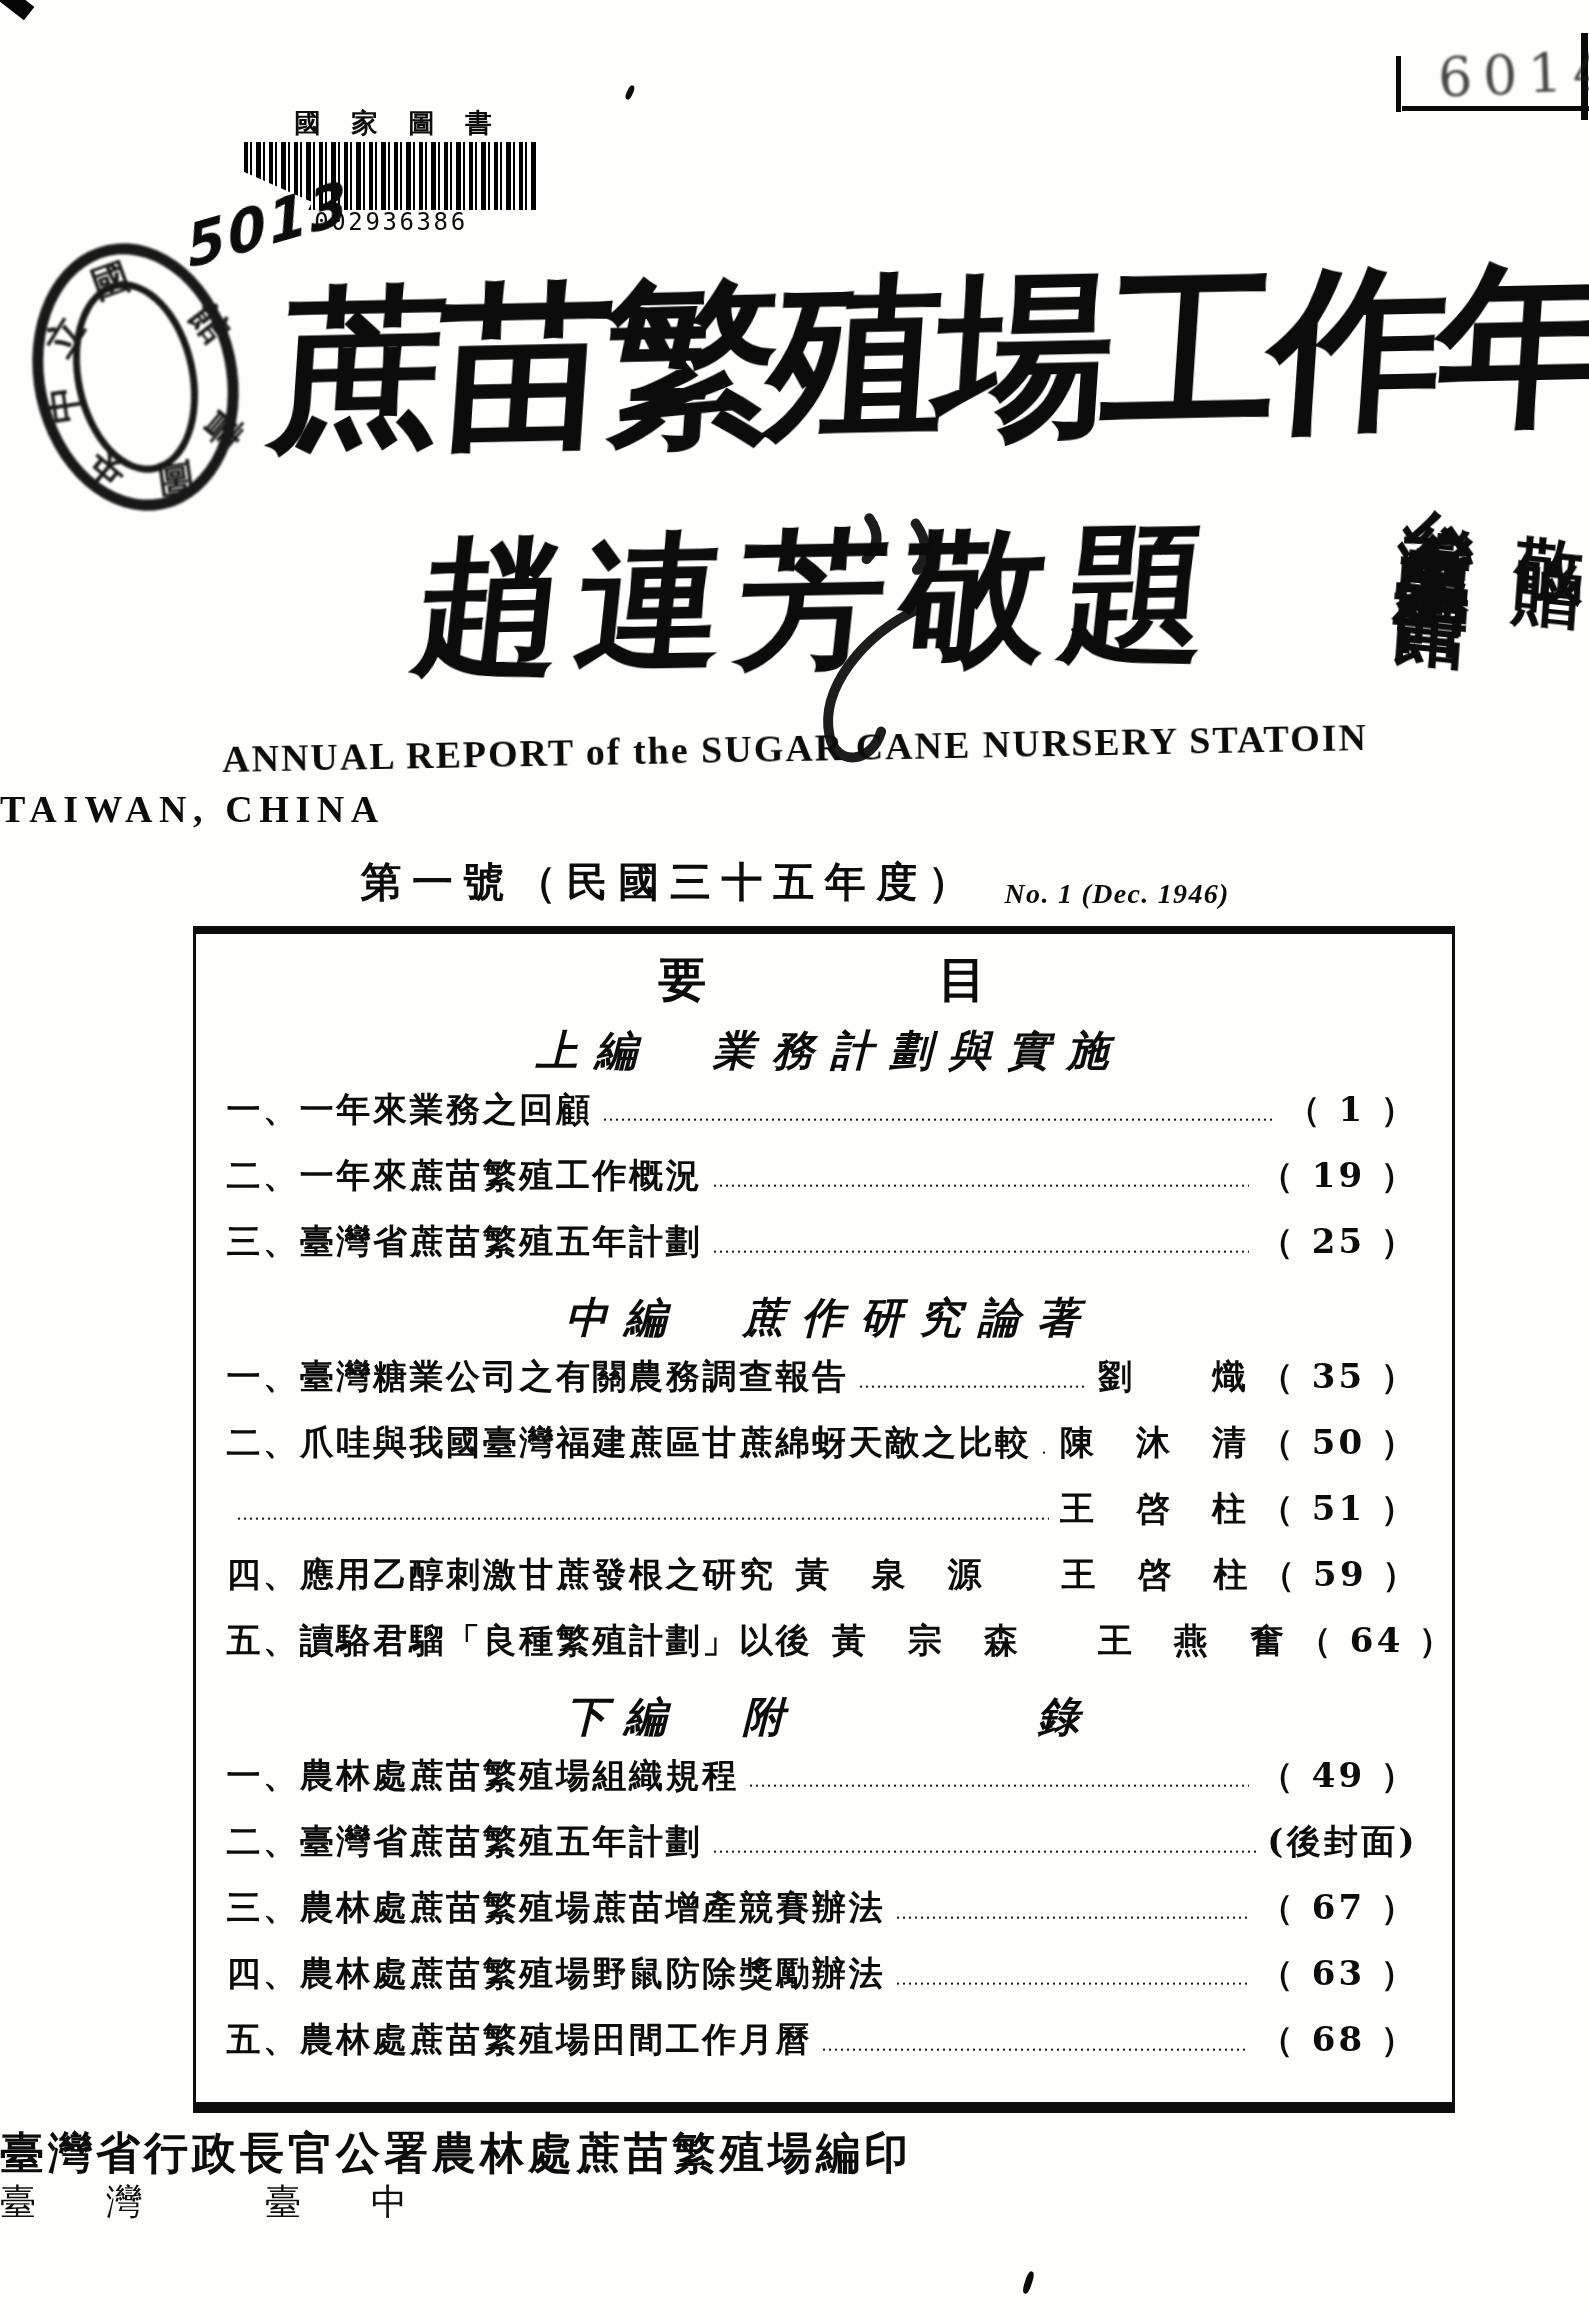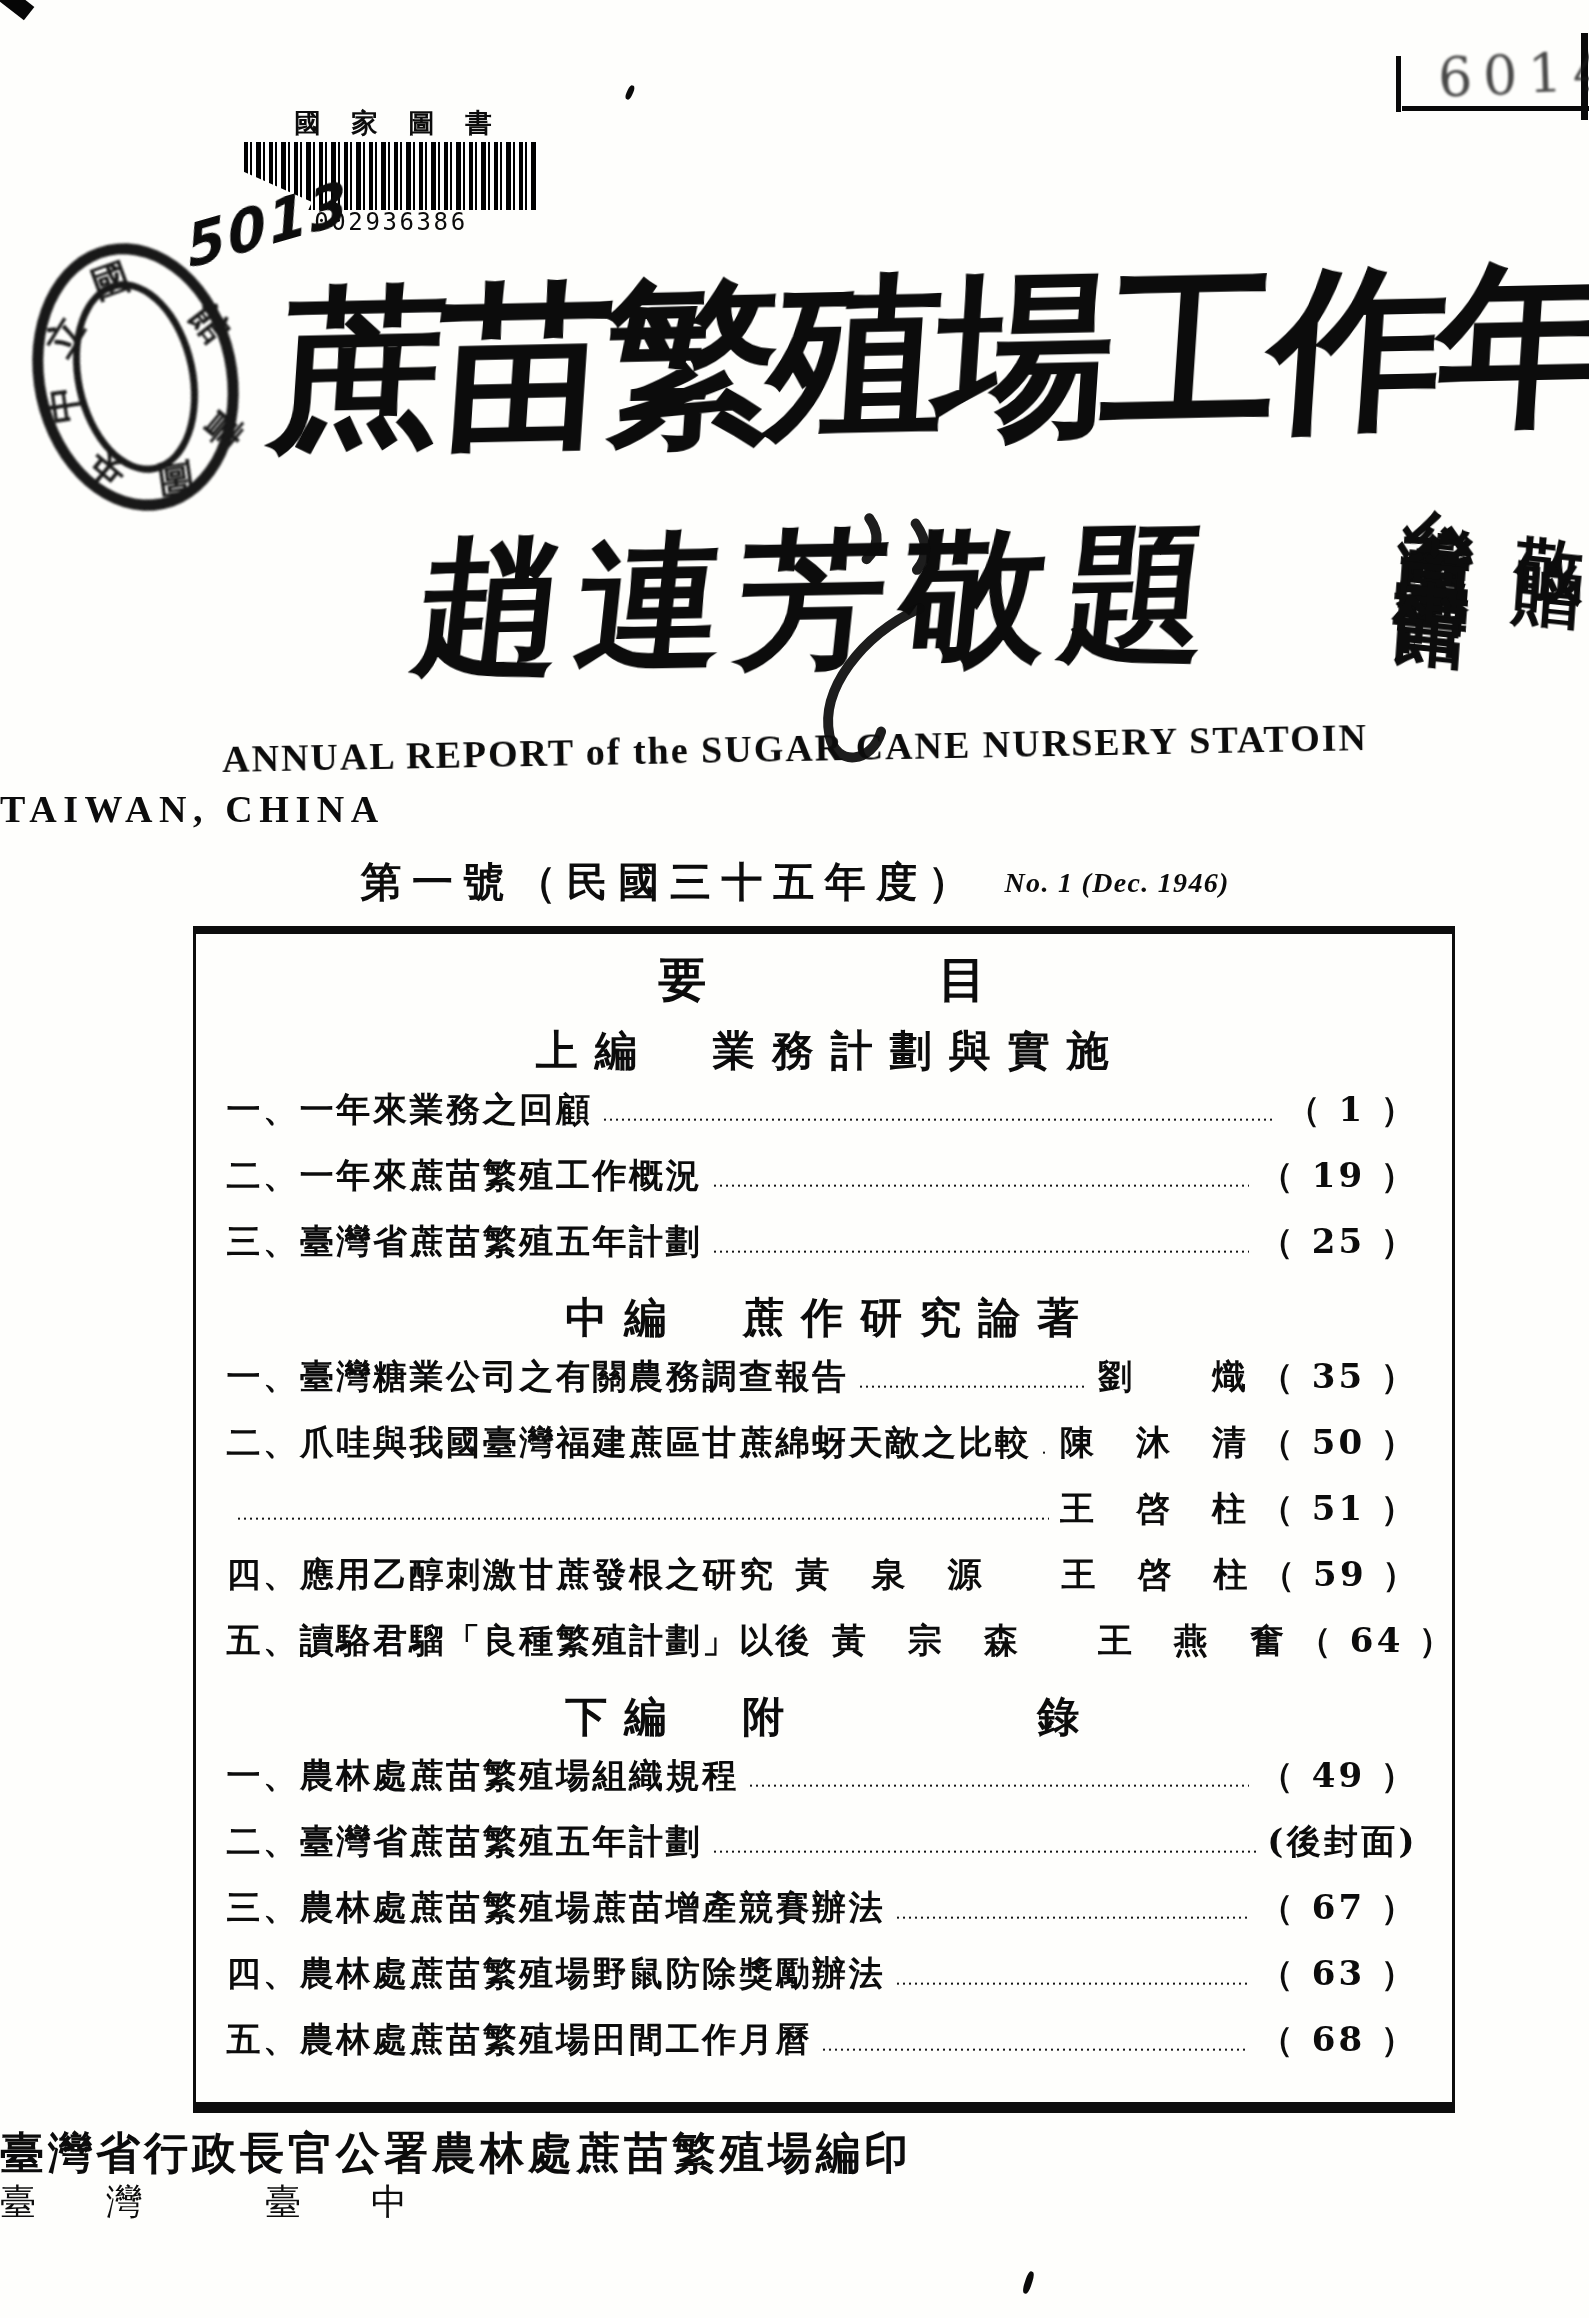--- a/index.html
+++ b/index.html
@@ -55,33 +55,33 @@
   .donation-inner{font-size:76px;letter-spacing:14.6px;}
 
   
   .english-title-1{position:absolute;left:0;top:726px;width:1590px;text-align:center;
                    font-family:"Liberation Serif","DejaVu Serif",serif;font-weight:700;
                    font-size:38px;letter-spacing:2px;transform:rotate(-1.1deg);filter:blur(0.3px);}
   .english-title-2{position:absolute;left:0;top:787px;width:1590px;text-align:left;
                    font-family:"Liberation Serif","DejaVu Serif",serif;font-weight:700;
                    font-size:38px;letter-spacing:6.6px;filter:blur(0.3px);}
   .issue-line{position:absolute;left:0;top:855px;width:1590px;display:flex;justify-content:center;
-              align-items:center;gap:25px;filter:blur(0.2px);}
+              align-items:flex-end;gap:25px;filter:blur(0.2px);}
   .issue-cjk{font-size:41px;font-weight:700;letter-spacing:10.6px;}
   .issue-en{font-family:"Liberation Serif","DejaVu Serif",serif;font-style:italic;font-weight:700;font-size:28px;letter-spacing:1.3px;}
 
   
   .toc-box{position:absolute;left:193px;top:926px;width:1262px;height:1187px;box-sizing:border-box;
            border-left:3.3px solid #0d0d0d;border-right:3.3px solid #0d0d0d;
            border-top:8px solid #0d0d0d;border-bottom:11.3px solid #0d0d0d;
            padding:17px 34px 0 30.5px;}
   .toc-title-row{display:flex;justify-content:center;gap:232px;height:57px;align-items:center;
                  font-size:48px;font-weight:700;}
   .toc-heading{height:52px;margin-top:17px;display:flex;align-items:center;justify-content:center;
-               font-size:42px;font-weight:700;letter-spacing:17px;text-indent:17px;white-space:nowrap;}
+               font-size:42px;font-weight:700;letter-spacing:17px;text-indent:17px;white-space:nowrap;font-style:italic;}
   .toc-row{display:flex;align-items:center;height:66px;font-size:34px;white-space:nowrap;}
   .toc-item-title{letter-spacing:2.6px;font-weight:600;}
   .leader{flex:1;height:5.3px;margin:20px 10.6px 0 9.3px;
           background-image:radial-gradient(circle,#161616 1.1px,transparent 1.3px);
           background-size:6px 6px;background-position:0 center;background-repeat:repeat-x;}
   .authors{letter-spacing:4px;font-weight:600;margin-right:9.3px;}
   .pageno{min-width:126px;text-align:center;letter-spacing:3.3px;font-weight:600;
           font-family:"DejaVu Serif","Liberation Serif",serif;}
 
   

